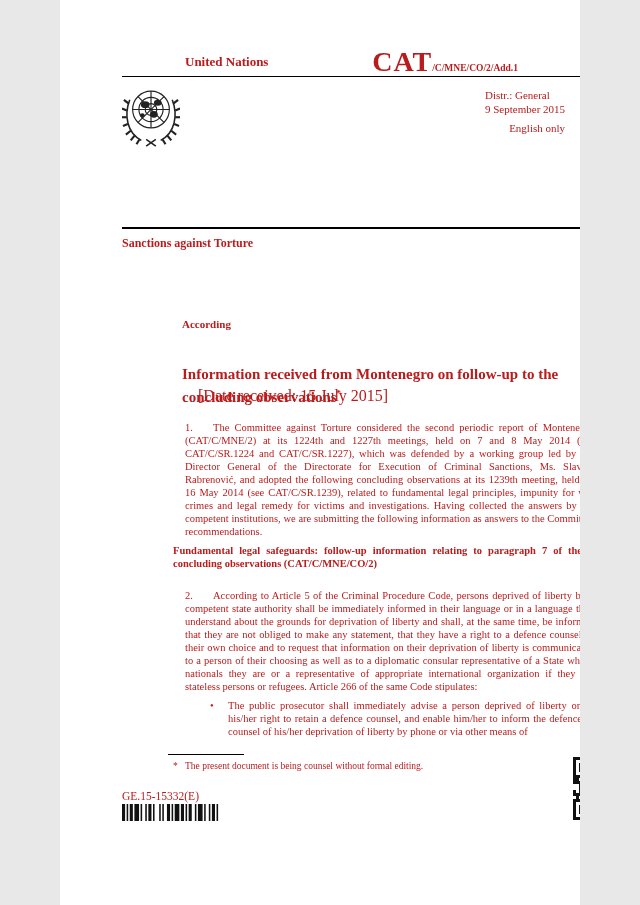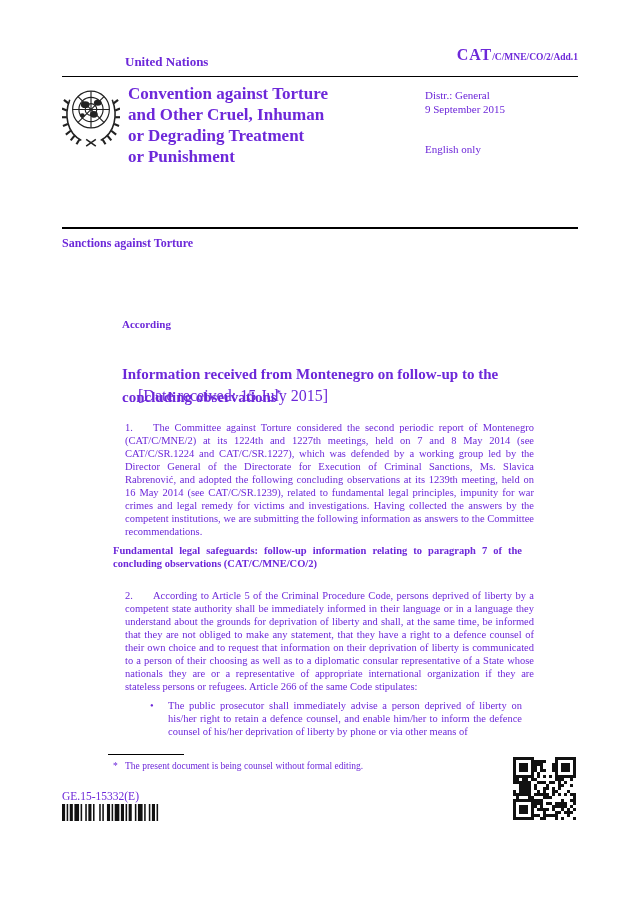--- a/index.html
+++ b/index.html
@@ -1,36 +1,36 @@
 <!DOCTYPE html>
 <html><head>
 <meta charset="utf-8">
 <title>UN Document</title>
 <style>
   html,body{margin:0;padding:0;background:#e8e8e8;}
   .page{
     position:relative;
-    width:640px;height:905px;
+    width:520px;height:905px;
     margin:0 auto;
     background:#ffffff;
-    color:#6d28d9;
+    color:#b91c1c;
     font-family:"Liberation Serif","DejaVu Serif",serif;
     overflow:hidden;
   }
   .abs{position:absolute;}
   .rule{background:#000;}
   .org{left:125px;top:54px;font-size:13px;font-weight:bold;}
   .docsym{right:62px;top:46px;text-align:right;white-space:nowrap;}
-  .docsym .big{font-size:16px;font-weight:bold;letter-spacing:1px;text-align:center;}
+  .docsym .big{font-size:28px;font-weight:bold;letter-spacing:1px;text-align:center;}
   .docsym .small{font-size:9.5px;font-weight:bold;}
   .rule1{left:62px;top:76px;width:516px;height:1px;}
   .emblem{left:62px;top:84px;}
   .treaty{left:128px;top:83px;font-size:17px;line-height:21px;font-weight:bold;}
   .meta{left:425px;top:88px;font-size:11px;line-height:14px;}
-  .meta .lang{margin-top:26px;}
+  .meta .lang{margin-top:5px;text-align:right;}
   .rule2{left:62px;top:227px;width:516px;height:2px;}
   .committee{left:62px;top:236px;font-size:12px;font-weight:bold;}
   .main-title{left:122px;top:264px;width:430px;font-size:15px;line-height:19px;font-weight:bold;}
   .addendum{left:122px;top:318px;font-size:11px;font-weight:bold;}
   .subtitle{left:122px;top:365px;width:430px;font-size:15px;line-height:19px;font-weight:bold;}
   .subtitle sup{font-size:9px;}
   .date-received{left:138px;top:387px;width:400px;text-align:left;font-size:16px;}
   .para{margin:12px;font-size:10.5px;line-height:13px;text-align:justify;}
   .para1{left:113px;top:409px;width:409px;}
   .pnum{display:inline-block;width:28px;}
@@ -98,26 +98,20 @@
         <line x1="51" y1="48" x2="56" y2="52"></line>
         <line x1="47" y1="53" x2="51" y2="58"></line>
         <line x1="42" y1="57" x2="45" y2="62"></line>
       </g>
       <g stroke="#222" stroke-width="1.6" fill="none">
         <path d="M25,64 L35,57 M25,57 L35,64"></path>
       </g>
     </svg>
   </div>
 
-  <div class="abs treaty">
-    <div>Convention against Torture</div>
-    <div>and Other Cruel, Inhuman</div>
-    <div>or Degrading Treatment</div>
-    <div>or Punishment</div>
-  </div>
 
   <div class="abs meta">
     <div>Distr.: General</div>
     <div>9 September 2015</div>
     <div class="lang">English only</div>
   </div>
 
   <div class="abs rule rule2"></div>
 
   <div class="abs committee">Sanctions against Torture</div>

